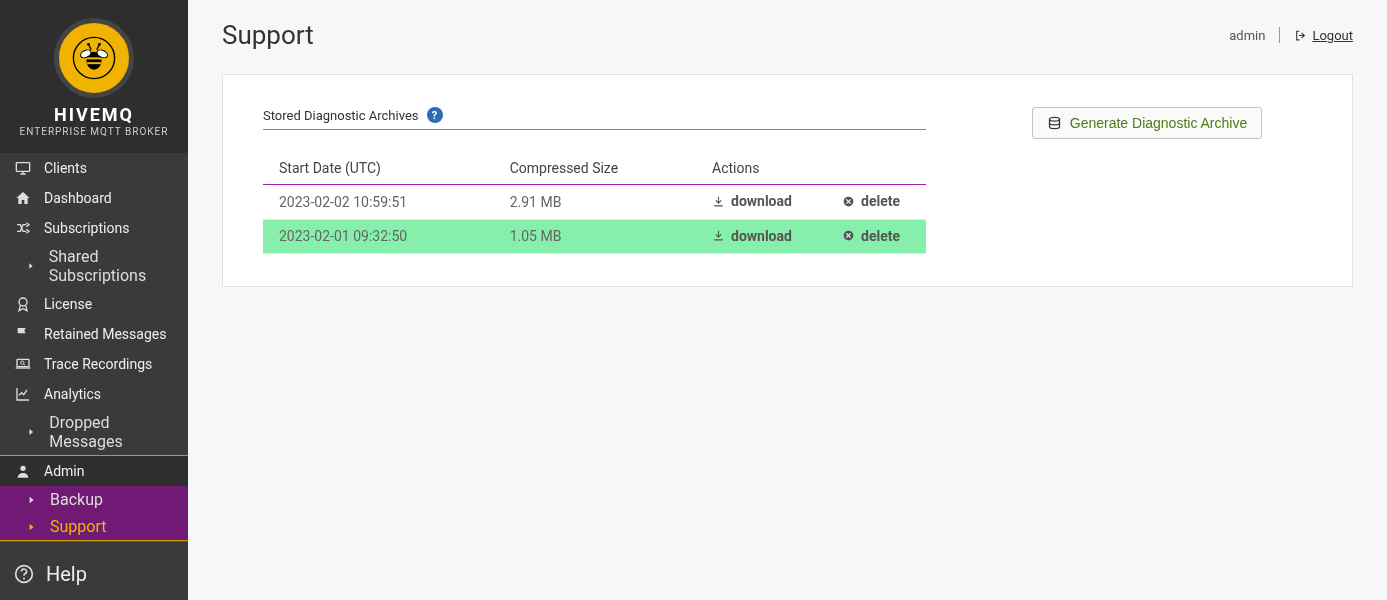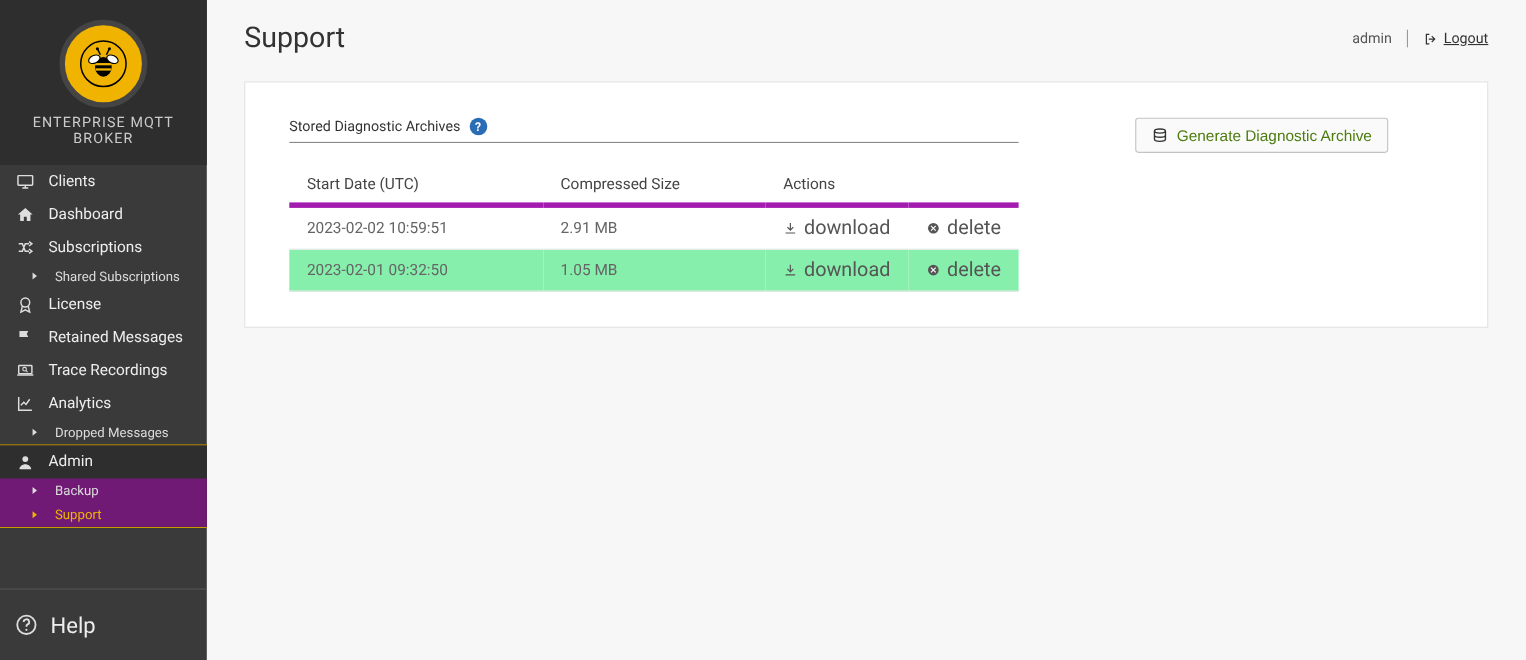--- a/index.html
+++ b/index.html
@@ -39,42 +39,42 @@
     }
     .logo-badge svg { width: 44px; height: 44px; }
     .logo-name {
       font-weight: 700;
       letter-spacing: 2px;
       font-size: 18px;
       color: #fff;
       margin-top: 2px;
     }
     .logo-sub {
-      font-size: 13px;
+      font-size: 10px;
       letter-spacing: 1px;
       color: #ccc;
       margin-top: 1px;
     }
     .nav { flex: 1; }
     .nav-item {
       display: flex;
       align-items: center;
       padding: 7px 14px;
       font-size: 14px;
       color: #eee;
       gap: 12px;
       cursor: pointer;
     }
     .nav-item .icon-slot { width: 18px; display: inline-flex; justify-content: center; }
     .nav-item svg { width: 16px; height: 16px; fill: #ddd; }
     .nav-sub {
       display: flex;
       align-items: center;
       padding: 4px 14px 4px 28px;
-      font-size: 12px;
+      font-size: 16px;
       color: #ddd;
       gap: 14px;
       cursor: pointer;
     }
     .nav-sub .chev { width: 8px; height: 8px; fill: #ddd; }
     .admin-block { border-top: 1px solid #c89a00; border-bottom: 1px solid #c89a00; background: #2e2e2e; }
     .admin-block .nav-item { background: #2e2e2e; }
     .admin-subnav { background: #701a75; }
     .nav-sub.active { color: #f0b400; }
     .footer-section { border-top: 1px solid #555; padding: 8px 0; }
@@ -160,35 +160,36 @@
       align-items: center;
       justify-content: center;
     }
     
     .tbl { width: 100%; border-collapse: collapse; font-size: 14px; }
     .tbl th {
       text-align: left;
       font-weight: 400;
       color: #444;
       padding: 8px 16px;
-      border-bottom: 5px solid #a21caf;
+      border-bottom: 1px solid #a21caf;
     }
     .tbl td {
       padding: 8px 16px;
       border-bottom: 1px solid #e6e6e6;
       color: #656565;
     }
     .tbl tr.alt td { background: #86efac; }
     .action-link {
       display: inline-flex;
       align-items: center;
       gap: 6px;
       color: #555;
       cursor: pointer;
-      font-size: 18px;
+      font-size: 14px;
+      font-weight: bold;
     }
     .action-link svg { width: 13px; height: 13px; fill: #555; }
     .action-cell-dl { width: 130px; }
     .action-cell-del { width: 100px; }
     
     .gen-btn-wrap { text-align: center; }
     .gen-btn {
       display: inline-flex;
       align-items: center;
       gap: 8px;
@@ -214,20 +215,21 @@
         <rect x="21" y="31" width="22" height="3" fill="#f0b400"></rect>
         <rect x="22" y="38" width="20" height="3" fill="#f0b400"></rect>
         <ellipse cx="20" cy="26" rx="8" ry="5" fill="#fff" stroke="#000" stroke-width="1.5" transform="rotate(-25 20 26)"></ellipse>
         <ellipse cx="44" cy="26" rx="8" ry="5" fill="#fff" stroke="#000" stroke-width="1.5" transform="rotate(25 44 26)"></ellipse>
         <line x1="28" y1="20" x2="24" y2="12" stroke="#000" stroke-width="2"></line>
         <line x1="36" y1="20" x2="40" y2="12" stroke="#000" stroke-width="2"></line>
         <circle cx="24" cy="12" r="2" fill="#000"></circle>
         <circle cx="40" cy="12" r="2" fill="#000"></circle>
       </svg>
     </div>
+    <div class="logo-name">HIVEMQ</div>
     <div class="logo-sub">ENTERPRISE MQTT BROKER</div>
   </div>
 
   <nav class="nav">
     <div class="nav-item">
       <span class="icon-slot">
           <svg viewBox="0 0 24 24">
             <rect x="2" y="4" width="20" height="13" rx="1" fill="none" stroke="#ddd" stroke-width="2"></rect>
             <path d="M8 21h8M12 17v4" stroke="#ddd" stroke-width="2"></path>
           </svg>

